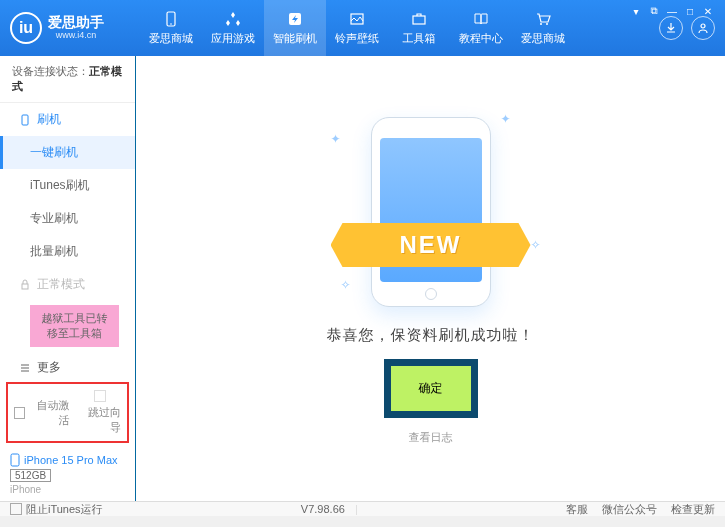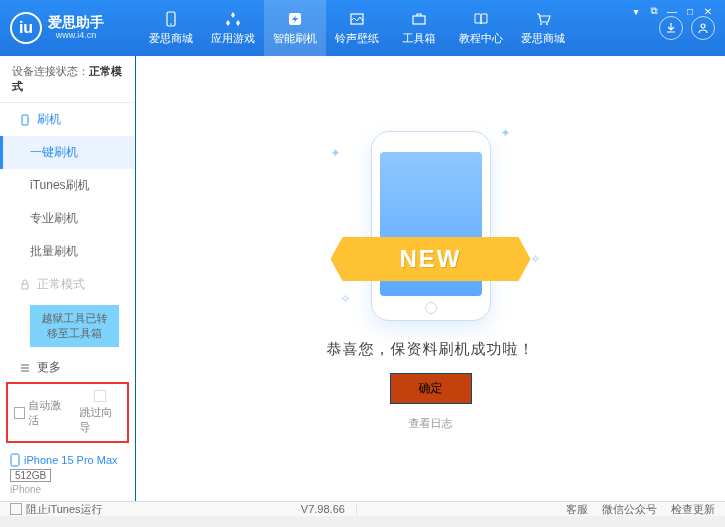--- a/index.html
+++ b/index.html
@@ -20,37 +20,37 @@
 .circle-btn { width: 24px; height: 24px; border: 1.5px solid rgba(255,255,255,0.7); border-radius: 50%; display: flex; align-items: center; justify-content: center; cursor: pointer; }
 .body-area { display: flex; height: calc(100% - 56px - 26px); background: #fff; }
 .conn-status { padding: 8px 12px; font-size: 11px; color: #666; border-bottom: 1px solid #eee; }
 .conn-status .mode { color: #333; font-weight: bold; }
 .sidebar { width: 136px; border-right: 1px solid #0369a1; display: flex; flex-direction: column; }
 .sidebar-inner { flex: 1; overflow: auto; }
 .side-group { padding: 8px 19px; font-size: 12px; color: #555; display: flex; align-items: center; gap: 6px; cursor: pointer; }
 .side-group.locked { color: #bbb; }
 .side-sub { padding: 8px 12px 8px 30px; font-size: 12px; color: #666; cursor: pointer; }
 .side-sub.active { background: #eaf3ff; color: #2b8cf5; border-left: 3px solid #2b8cf5; padding-left: 27px; }
-.side-sub.boxed { background: #7dd3fc; margin: 4px 16px 4px 30px; padding: 6px 8px; font-size: 11px; text-align: center; }
-.red-box { border: 2px solid #e33; margin: 4px 6px; padding: 6px 6px; }
+.side-sub.boxed { background: #f9a8d4; margin: 4px 16px 4px 30px; padding: 6px 8px; font-size: 11px; text-align: center; }
+.red-box { border: 2px solid #e33; margin: 4px 6px; padding: 6px 6px; text-align: right; }
 .checkbox-row { display: flex; gap: 10px; align-items: center; font-size: 11px; color: #888; }
 .chk { width: 12px; height: 12px; border: 1px solid #aaa; display: inline-block; }
 .device-info { padding: 6px 10px; font-size: 11px; }
 .device-name { color: #2b8cf5; display: flex; align-items: center; gap: 4px; }
 .badge { display: inline-block; border: 1px solid #999; padding: 0 4px; font-size: 10px; color: #666; margin-top: 2px; }
 .device-type { color: #aaa; font-size: 10px; margin-top: 2px; }
 .main { flex: 1; display: flex; flex-direction: column; align-items: center; justify-content: center; position: relative; }
 .illustration { position: relative; width: 220px; height: 200px; }
 .phone { width: 120px; height: 190px; background: #fff; border: 1px solid #d0dce8; border-radius: 18px; position: absolute; left: 50%; top: 5px; transform: translateX(-50%); box-shadow: 0 8px 20px rgba(43,140,245,0.15); }
 .phone-screen { position: absolute; top: 20px; left: 8px; right: 8px; bottom: 24px; background: linear-gradient(to bottom,#8fc6ff,#5aa9ff); border-radius: 4px; }
 .phone-btn { position: absolute; bottom: 6px; left: 50%; transform: translateX(-50%); width: 12px; height: 12px; border: 1px solid #cfd9e4; border-radius: 50%; }
 .ribbon { position: absolute; bottom: 45px; left: 10px; right: 10px; height: 44px; background: #ffc233; display: flex; align-items: center; justify-content: center; font-weight: bold; font-size: 24px; color: #fff; letter-spacing: 2px; text-shadow: 1px 1px 0 #e6a11f; clip-path: polygon(6% 0,94% 0,100% 50%,94% 100%,6% 100%,0 50%); }
 .sparkle { position: absolute; font-size: 12px; color: #9ecdff; }
 .success-text { margin-top: 14px; font-size: 15px; color: #444; letter-spacing: 1px; }
-.ok-btn { margin-top: 14px; padding: 6px 28px; border: 1px solid #0c4a6e; background: #c2410c; font-size: 12px; cursor: pointer; }
+.ok-btn { margin-top: 14px; padding: 14px 28px; border: 7px solid #0c4a6e; background: #bef264; font-size: 12px; cursor: pointer; }
 .view-log { margin-top: 12px; font-size: 11px; color: #999; cursor: pointer; }
 .statusbar { height: 15px; background: #f8f8f8; border-top: 1px solid #ddd; display: flex; align-items: center; padding: 0 10px; font-size: 11px; color: #666; }
 .statusbar .sep { margin: 0 10px; color: #ddd; }
 .status-right { margin-left: auto; display: flex; gap: 14px; }
 .status-right span { cursor: pointer; }
 svg { display: block; }
 </style>
 </head>
 <body>
 

